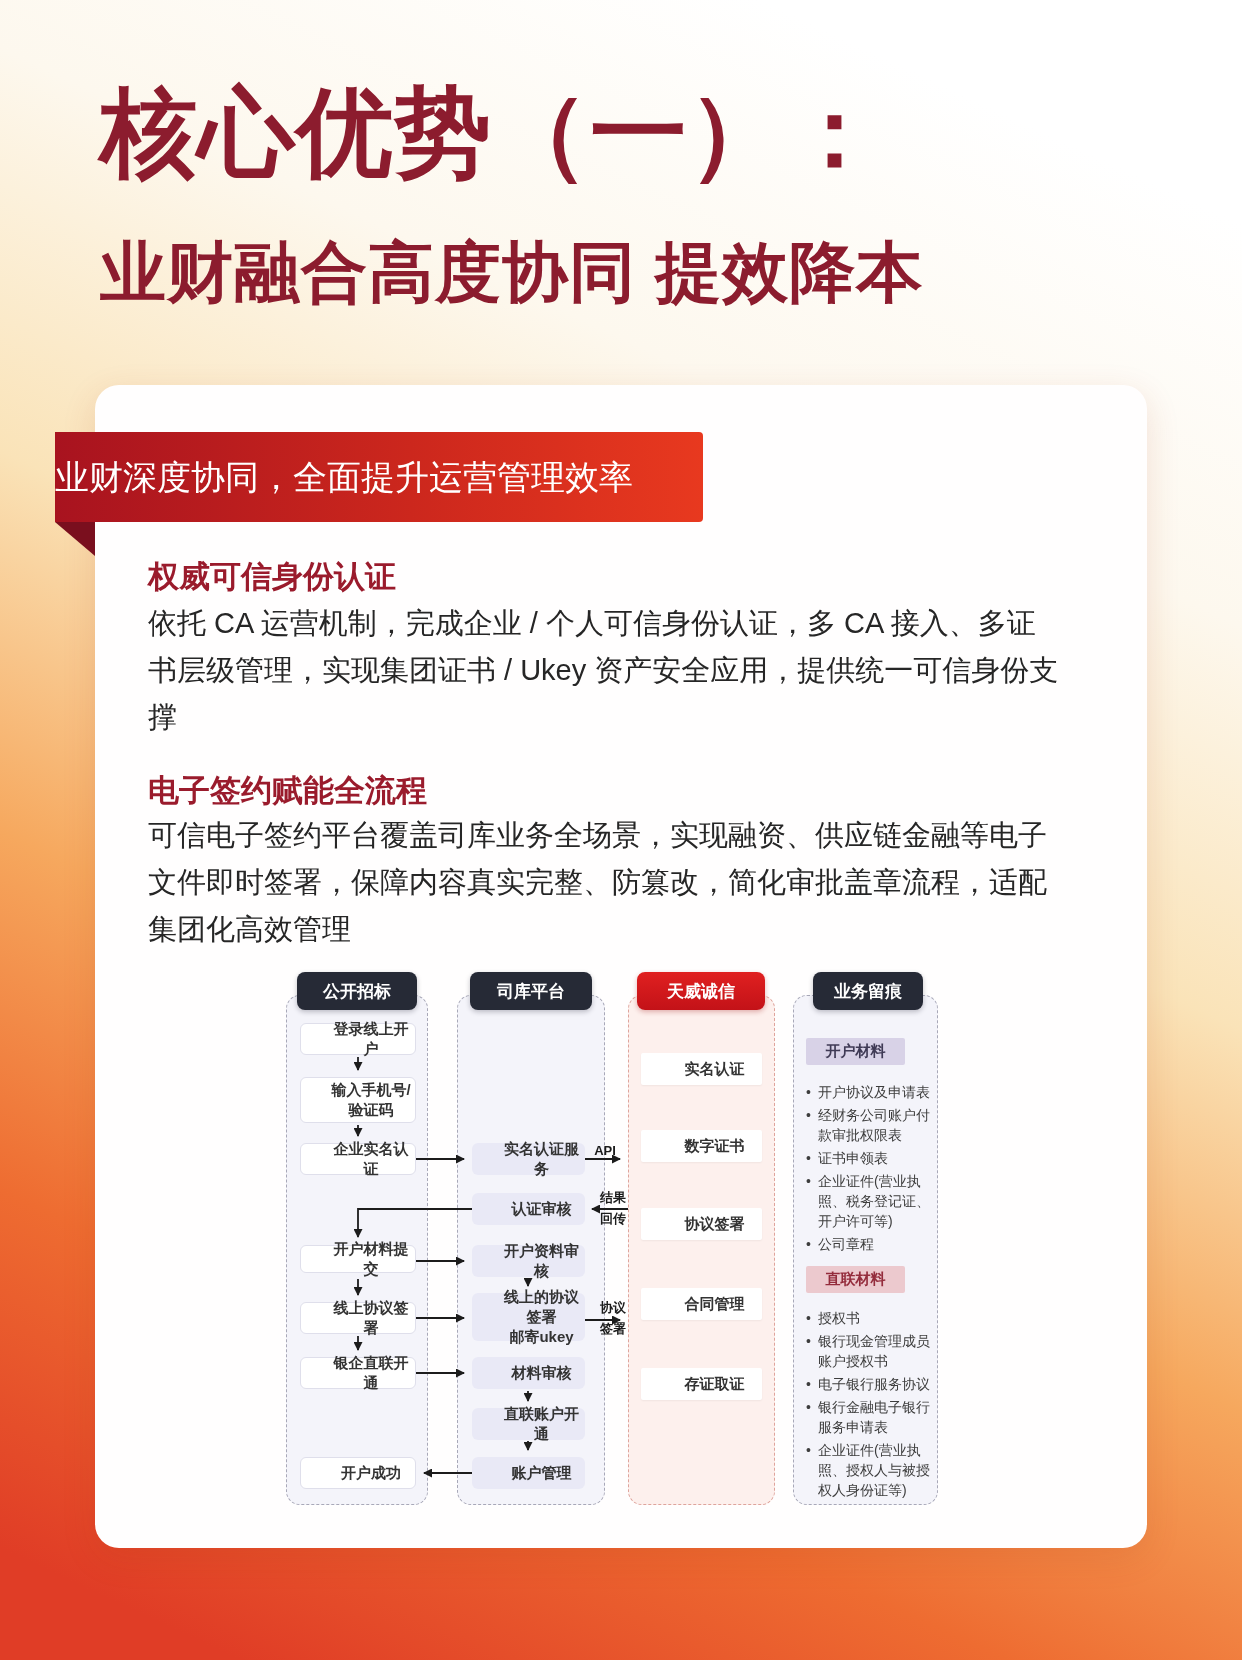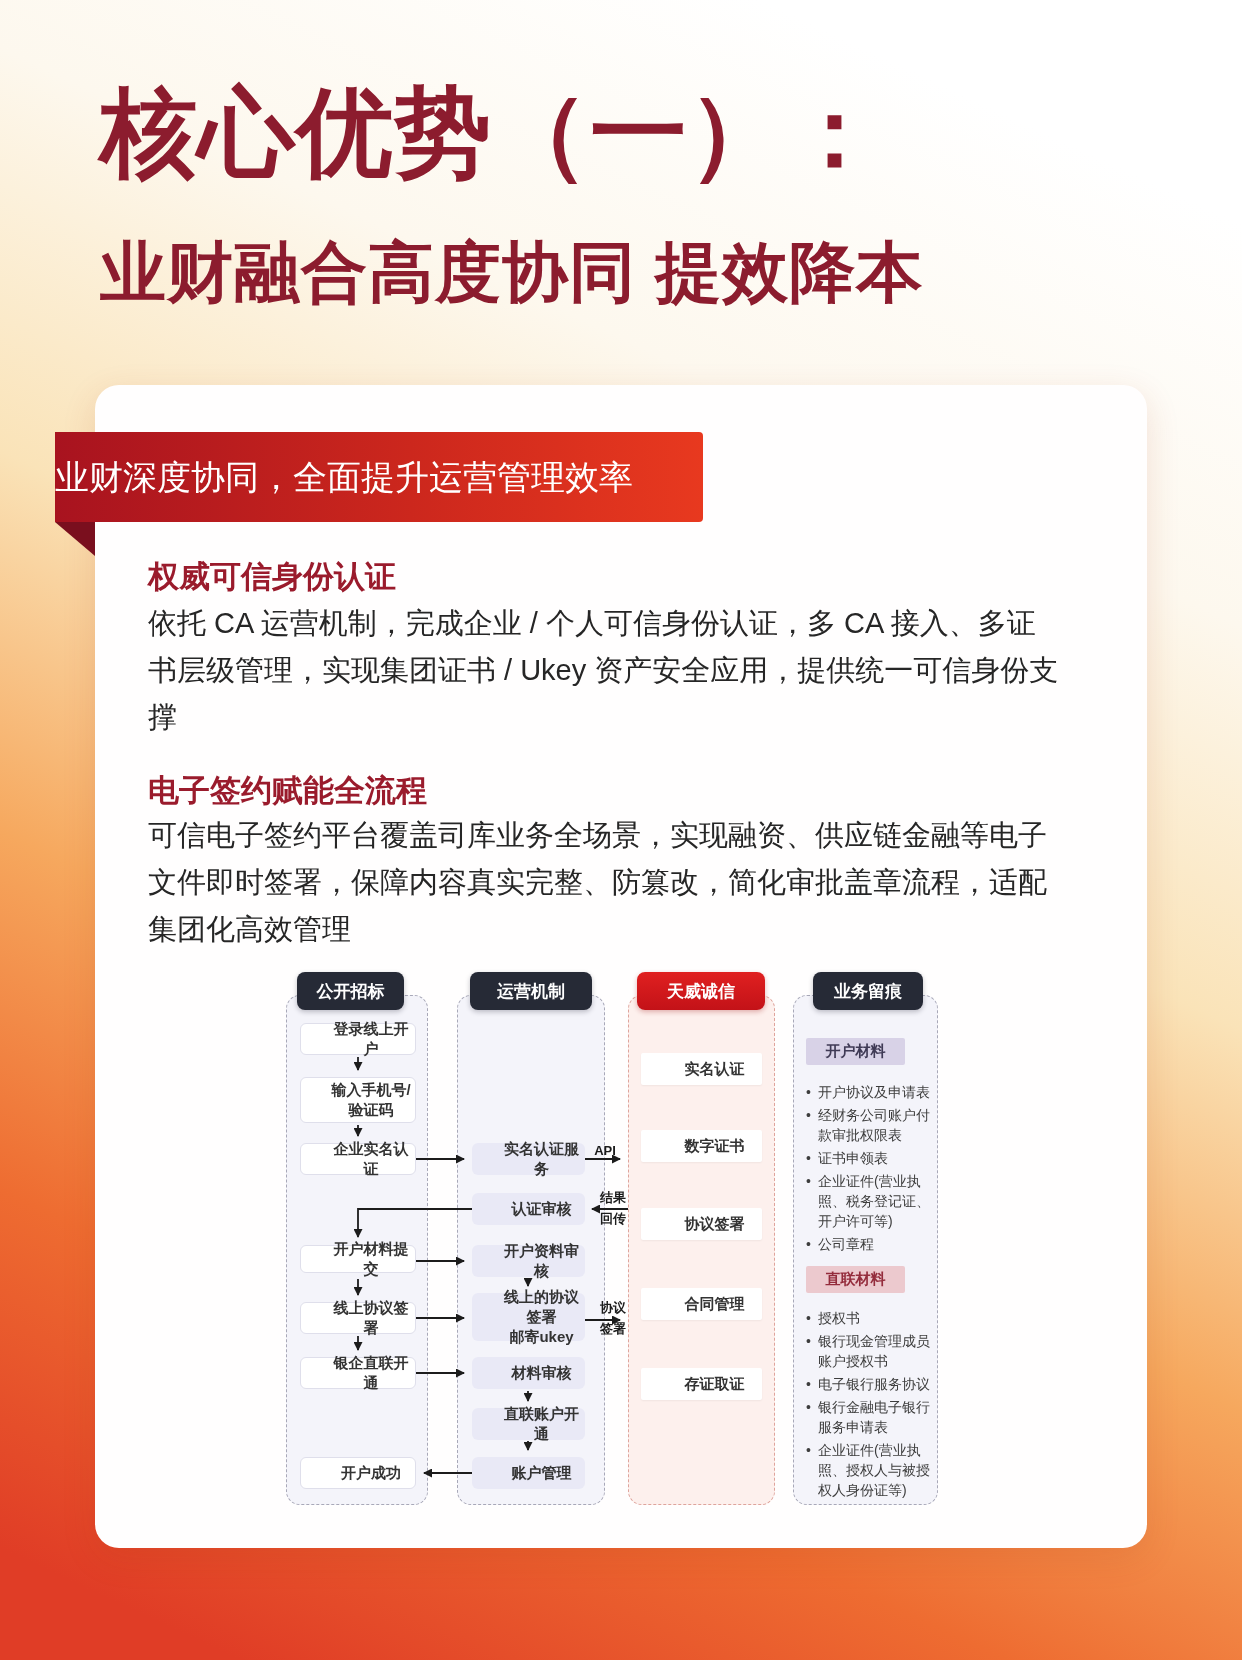--- a/index.html
+++ b/index.html
@@ -94,22 +94,22 @@
   <div class="sec-p" style="top:600px">依托 CA 运营机制，完成企业 / 个人可信身份认证，多 CA 接入、多证书层级管理，实现集团证书 / Ukey 资产安全应用，提供统一可信身份支撑</div>
 
   <div class="sec-h" style="top:770px">电子签约赋能全流程</div>
   <div class="sec-p" style="top:812px">可信电子签约平台覆盖司库业务全场景，实现融资、供应链金融等电子文件即时签署，保障内容真实完整、防篡改，简化审批盖章流程，适配集团化高效管理</div>
 
   <div class="dcol" style="left:286px;width:142px"></div>
   <div class="dcol" style="left:457px;width:148px"></div>
   <div class="dcol pink" style="left:628px;width:147px"></div>
   <div class="dcol" style="left:793px;width:145px"></div>
 
-  <div class="fhead" style="left:297px;width:107px">公开招标</div>
-  <div class="fhead" style="left:470px;width:122px">运营机制</div>
+  <div class="fhead" style="left:297px;width:120px">公开招标</div>
+  <div class="fhead" style="left:470px;width:122px">司库平台</div>
   <div class="fhead red" style="left:637px;width:128px">天威诚信</div>
   <div class="fhead" style="left:813px;width:110px">业务留痕</div>
 
   <div class="fbox c1" style="left:300px;top:1023px;width:116px;height:32px">登录线上开户</div>
   <div class="fbox c1" style="left:300px;top:1077px;width:116px;height:46px">输入手机号/
 验证码</div>
   <div class="fbox c1" style="left:300px;top:1143px;width:116px;height:32px">企业实名认证</div>
   <div class="fbox c1" style="left:300px;top:1245px;width:116px;height:28px">开户材料提交</div>
   <div class="fbox c1" style="left:300px;top:1302px;width:116px;height:32px">线上协议签署</div>
   <div class="fbox c1" style="left:300px;top:1357px;width:116px;height:32px">银企直联开通</div>

